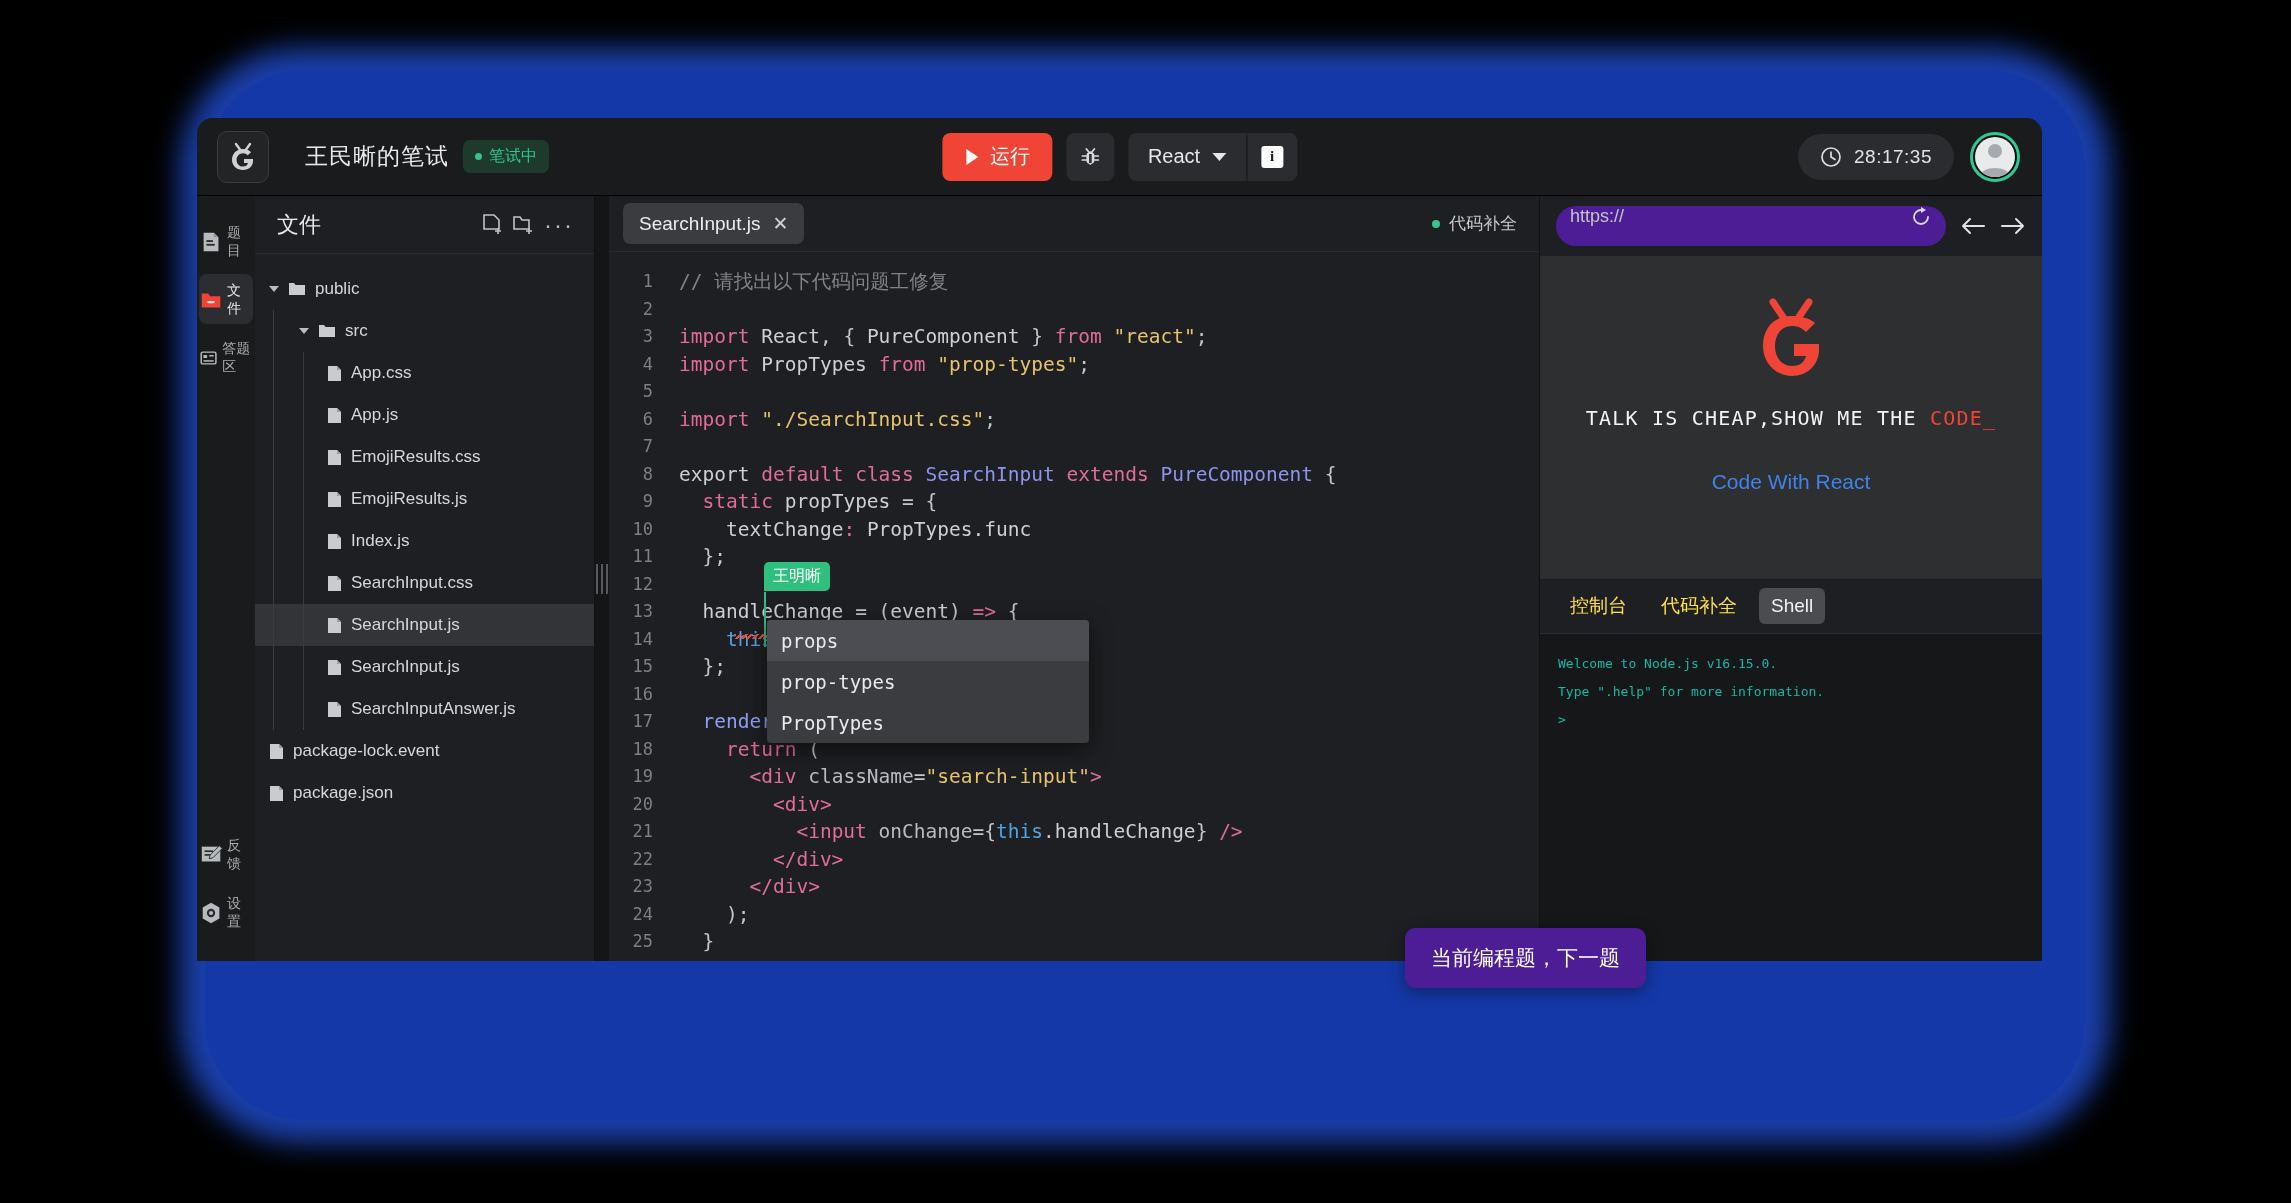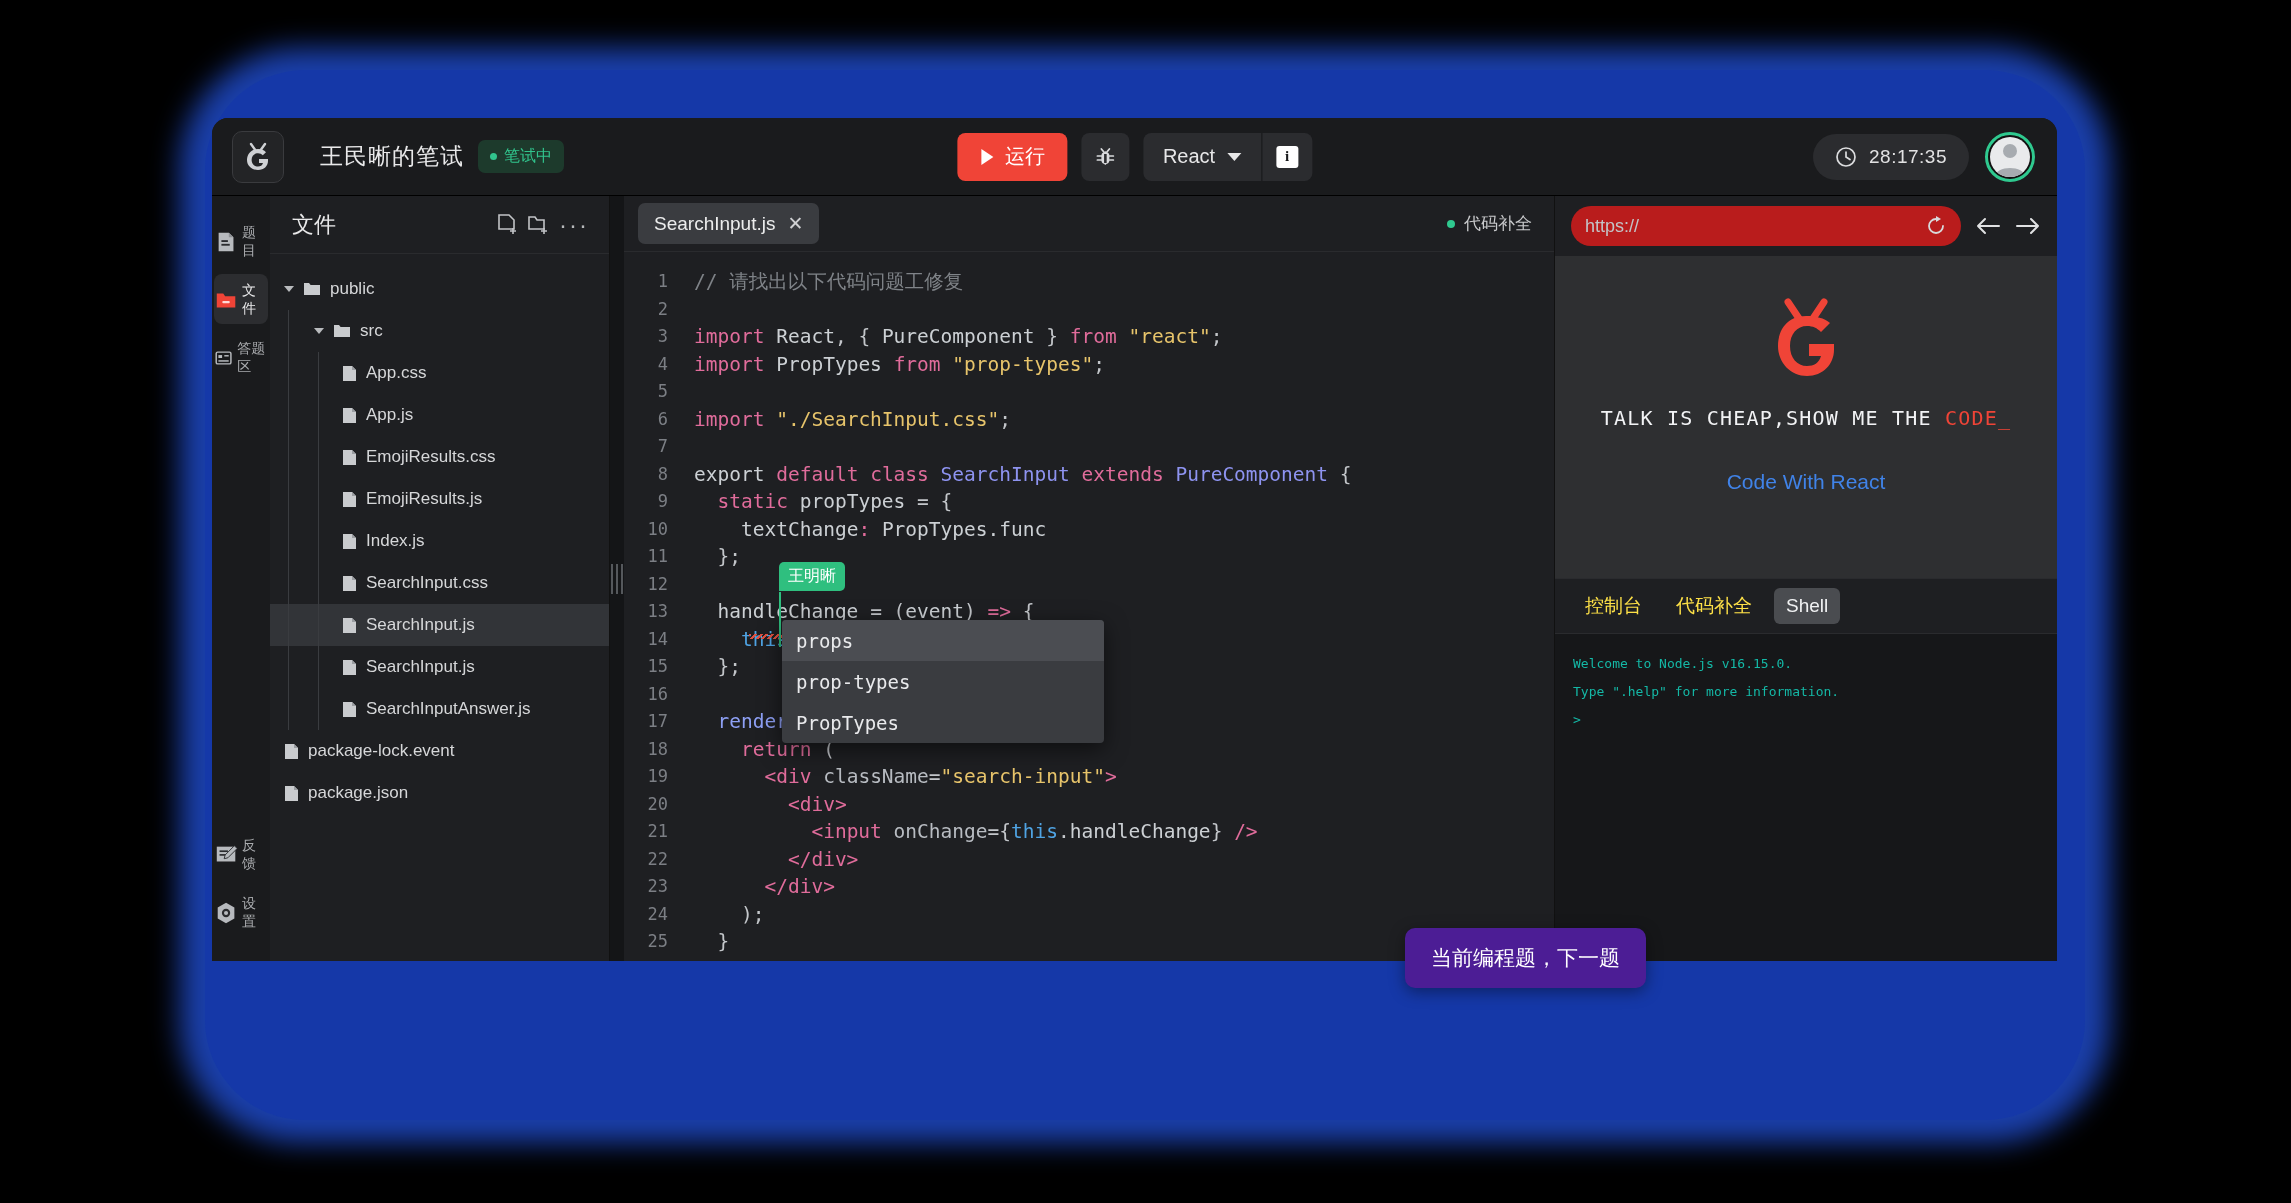--- a/index.html
+++ b/index.html
@@ -24,21 +24,21 @@
     position: absolute;
     left: 205px; top: 70px;
     width: 1880px; height: 1050px;
     border-radius: 100px;
     background: #1538a8;
   }
 
   
   .app {
     position: absolute;
-    left: 212px; top: 118px;
+    left: 197px; top: 118px;
     width: 1845px; height: 843px;
     background: #1e1f22;
     border-radius: 16px 16px 0 0;
     display: flex;
     flex-direction: column;
     overflow: hidden;
   }
 
   
   .header {
@@ -242,22 +242,22 @@
   .ac-row.hi { background: #4b4d52; }
 
   
   .rightpanel {
     width: 503px; flex: 0 0 503px; background: #1e1f22;
     border-left: 1px solid #111;
     display: flex; flex-direction: column;
   }
   .urlbar { height: 60px; display: flex; align-items: center; padding: 0 16px; gap: 14px; }
   .url-input {
-    flex: 1; height: 40px; background: #b91c1c; border-radius: 20px;
-    display: flex; align-items: center; padding: 0 14px;
+    flex: 1; height: 40px; background: #4c1d95; border-radius: 20px;
+    display: flex; padding: 0 14px;
     color: #c3c5c8; font-size: 18px;
   }
   .url-ic { margin-left: auto; cursor: pointer; display:flex; }
   .navbtn { cursor: pointer; display:flex; align-items:center; }
 
   .preview {
     flex: 0 0 322px; background: #2e2f31;
     display: flex; flex-direction: column; align-items: center;
     padding-top: 42px;
   }

